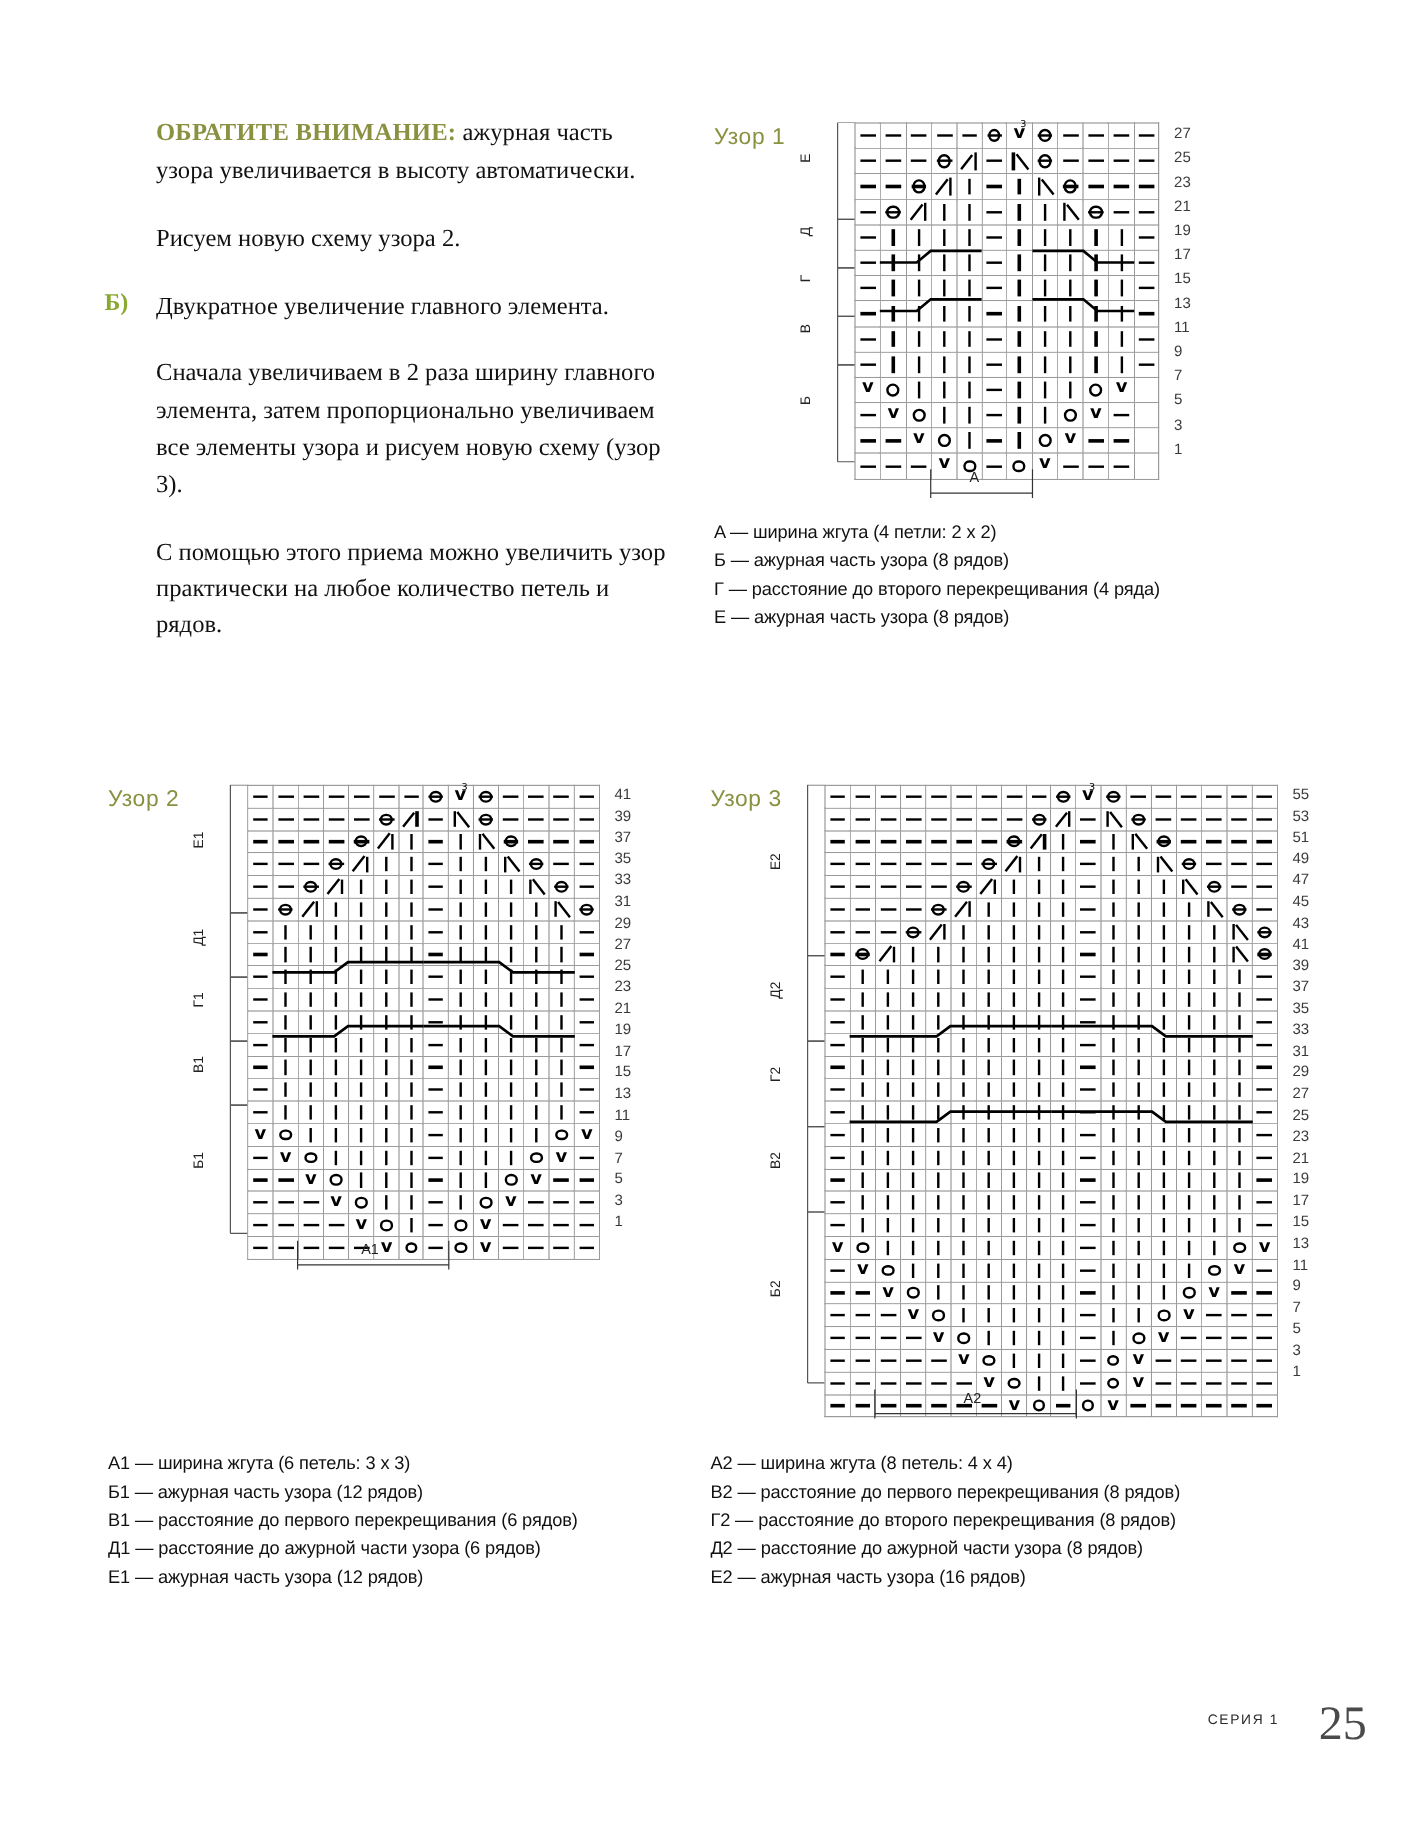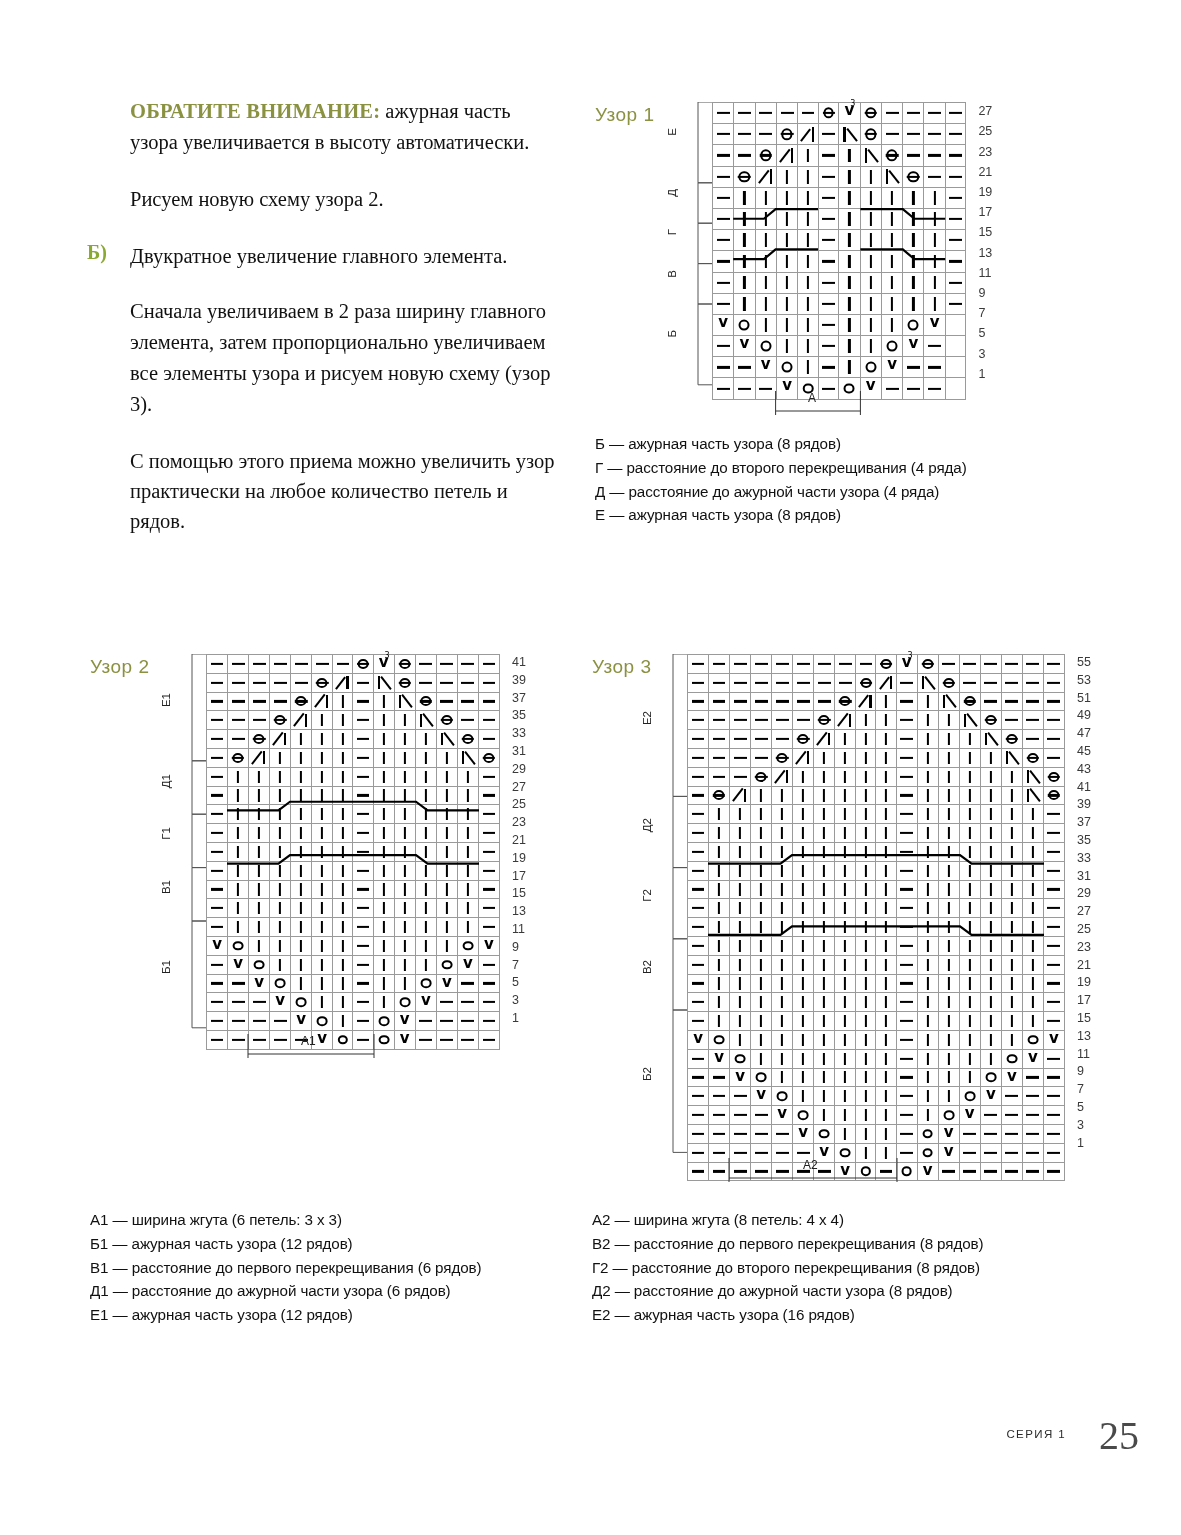--- a/index.html
+++ b/index.html
@@ -757,23 +757,23 @@
         <div class="sect-label" style="left: -46px; top: 228.4px;">Б</div>
         <svg class="cable-layer" style="left:0;top:282.8px;" width="258.4" height="34">
           <line x1="63.599999999999994" y1="6" x2="63.599999999999994" y2="30" stroke="#333" stroke-width="1"></line>
           <line x1="148.4" y1="6" x2="148.4" y2="30" stroke="#333" stroke-width="1"></line>
           <line x1="63.599999999999994" y1="26" x2="148.4" y2="26" stroke="#333" stroke-width="1"></line>
         </svg>
         <div class="wbracket-label" style="left: 96px; top: 288.8px;">A</div>
       </div>
   </div>
   <div class="legend" style="left:595px;top:432px;" id="lg1">
+      <div class="lrow">A — ширина жгута (4 петли: 2 x 2)</div>
       <div class="lrow">Б — ажурная часть узора (8 рядов)</div>
       <div class="lrow">Г — расстояние до второго перекрещивания (4 ряда)</div>
-      <div class="lrow">Д —  расстояние до ажурной части узора (4 ряда)</div>
       <div class="lrow">Е — ажурная часть узора (8 рядов)</div>
     </div>
 
   <div class="chartblock" style="left:90px;top:648px;">
     <div class="chart-title" style="left:0px;top:8px;">Узор 2</div>
     <div class="grid-wrap" id="g2" style="left:116px;top:6px;">
         <table class="grid" style="width:294px;height:373.8px;">
           <tbody>
             <tr>
               <td style="width:21px;height:17.8px;">

